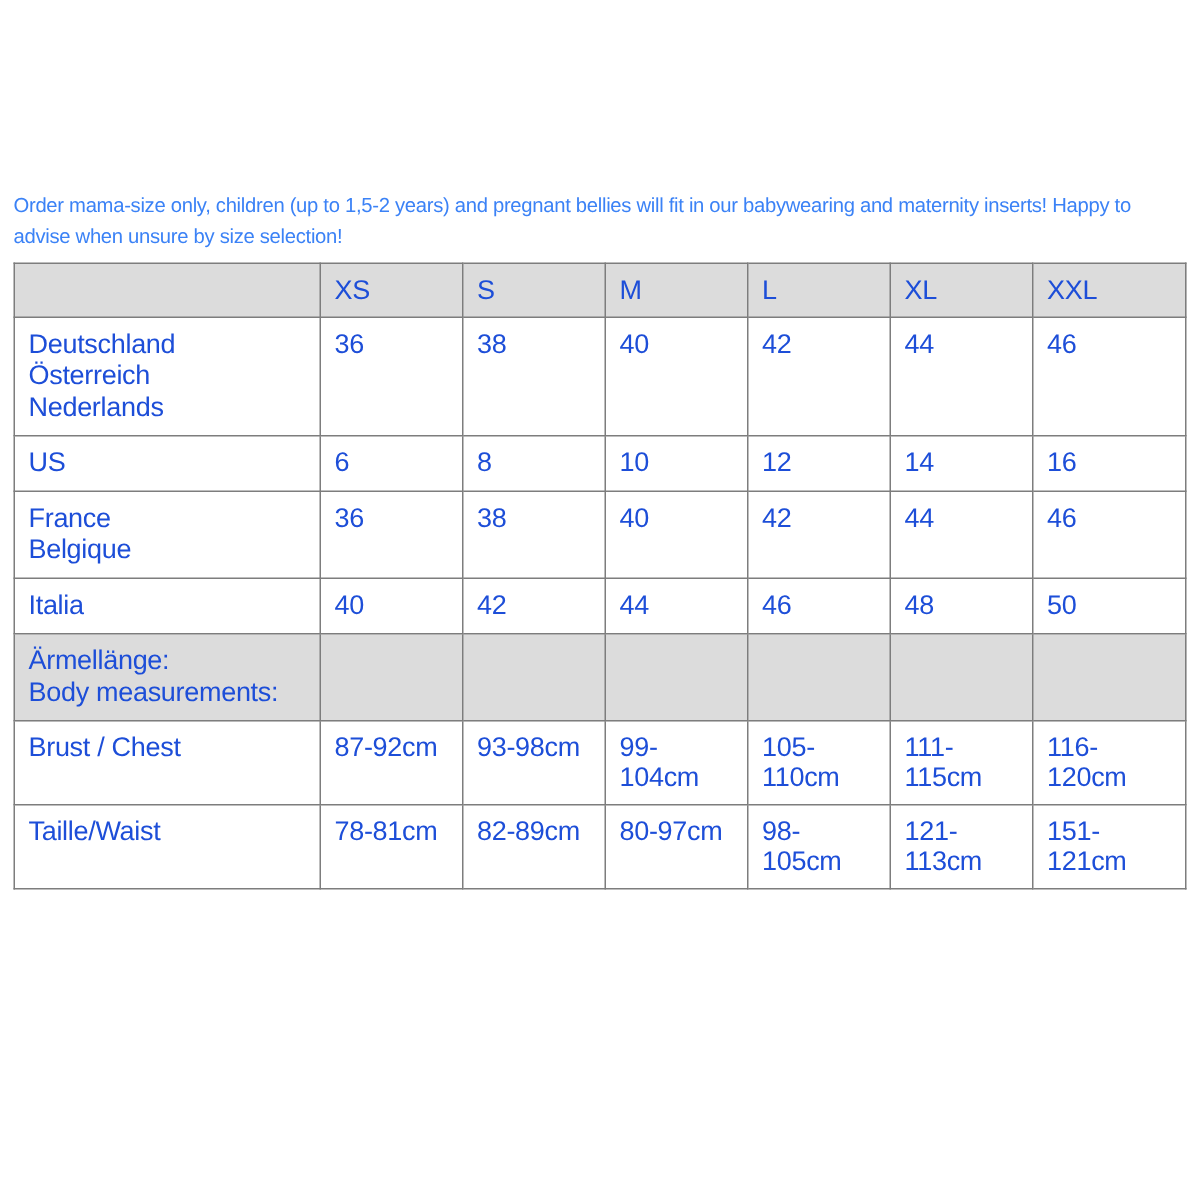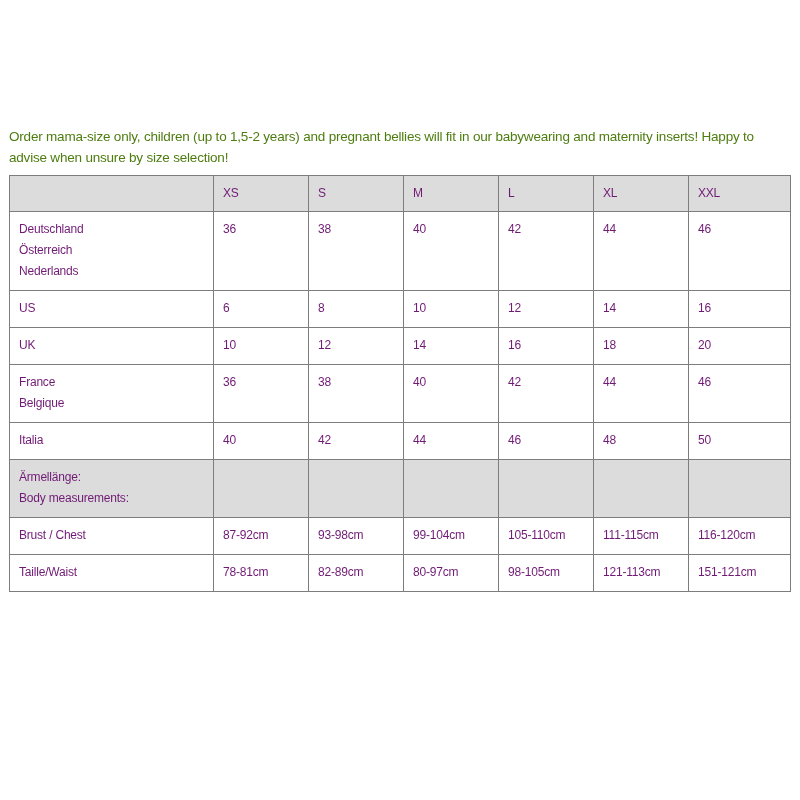--- a/index.html
+++ b/index.html
@@ -11,30 +11,30 @@
   .page {
     position: relative;
     width: 800px; height: 800px;
     padding: 126px 9px 0 9px;
   }
   .intro {
     width: 781px;
     font-size: 13.5px;
     letter-spacing: -0.2px;
     line-height: 21px;
-    color: #4d7c0f;
+    color: #3b82f6;
     margin-bottom: 7px;
   }
   table.size-chart {
     width: 781px;
     border-collapse: collapse;
     table-layout: fixed;
-    font-size: 12px;
+    font-size: 18px;
     letter-spacing: -0.2px;
-    color: #701a75;
+    color: #1d4ed8;
   }
   table.size-chart th,
   table.size-chart td {
     border: 1px solid #7d7d7d;
     vertical-align: top;
     text-align: left;
     padding: 7px 8px 8px 9px;
     line-height: 20px;
     font-weight: normal;
   }
@@ -94,31 +94,20 @@
           </td>
           <td>6</td>
           <td>8</td>
           <td>10</td>
           <td>12</td>
           <td>14</td>
           <td>16</td>
         </tr>
         <tr>
           <td class="label-cell">
-            <span class="label-line">UK</span>
-          </td>
-          <td>10</td>
-          <td>12</td>
-          <td>14</td>
-          <td>16</td>
-          <td>18</td>
-          <td>20</td>
-        </tr>
-        <tr>
-          <td class="label-cell">
             <span class="label-line">France</span>
             <span class="label-line">Belgique</span>
           </td>
           <td>36</td>
           <td>38</td>
           <td>40</td>
           <td>42</td>
           <td>44</td>
           <td>46</td>
         </tr>

